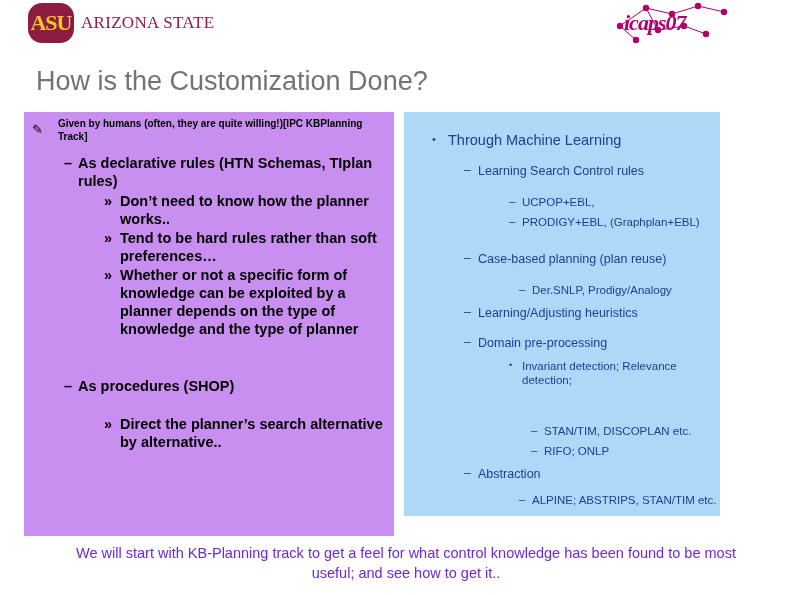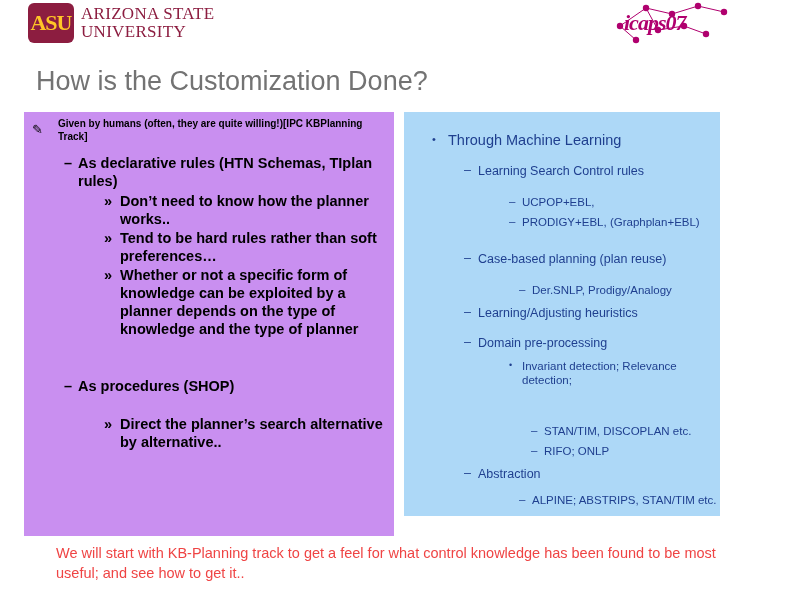--- a/index.html
+++ b/index.html
@@ -33,21 +33,21 @@
     width: 46px; height: 40px;
     background: #8c1d40;
     color: #ffc627;
     font-family: "Liberation Serif", serif;
     font-weight: bold;
     font-size: 22px;
     letter-spacing: -1px;
     display: flex;
     align-items: center;
     justify-content: center;
-    border-radius: 6px;
+    border-radius: 14px;
   }
   .asu-words {
     margin-left: 7px;
     font-family: "Liberation Serif", serif;
     color: #8c1d40;
     line-height: 1.05;
   }
   .asu-words .l1 {
     font-size: 17px;
     letter-spacing: 0.3px;
@@ -199,34 +199,34 @@
     line-height: 1.2;
   }
 
   
   .caption {
     position: absolute;
     left: 56px;
     top: 544px;
     width: 700px;
     font-size: 14.5px;
-    color: #ef4444;
+    color: #6d28d9;
     line-height: 1.35;
+    text-align: center;
   }
 </style>
 </head>
 <body>
 
 <div class="header">
 
   <div class="asu-logo">
     <div class="asu-mark">ASU</div>
     <div class="asu-words">
       <div class="l1">ARIZONA STATE</div>
-      <div class="l2">UNIVERSITY</div>
     </div>
   </div>
 
   <div class="icaps-logo">
     <svg width="170" height="46" viewBox="0 0 170 46">
       <g stroke="#b0006e" stroke-width="1" fill="none">
         <line x1="14" y1="26" x2="40" y2="8"></line>
         <line x1="40" y1="8" x2="66" y2="14"></line>
         <line x1="66" y1="14" x2="92" y2="6"></line>
         <line x1="40" y1="8" x2="52" y2="30"></line>

